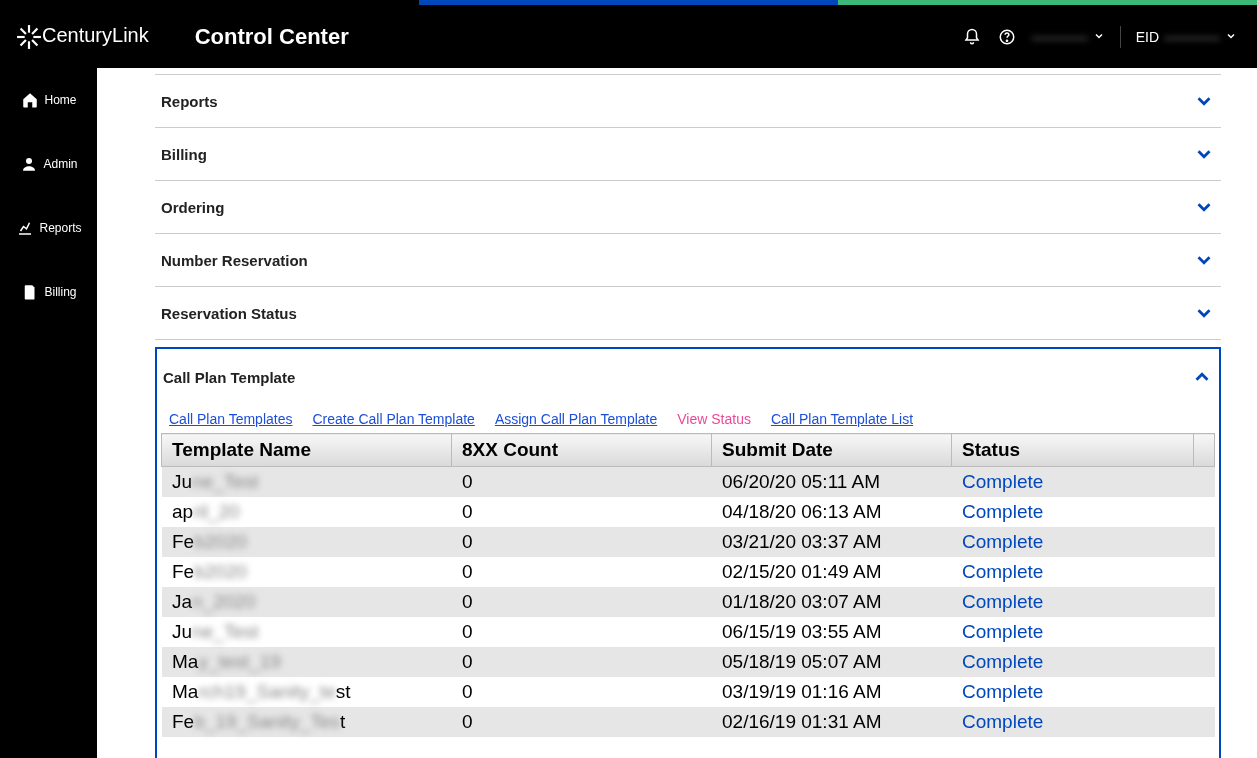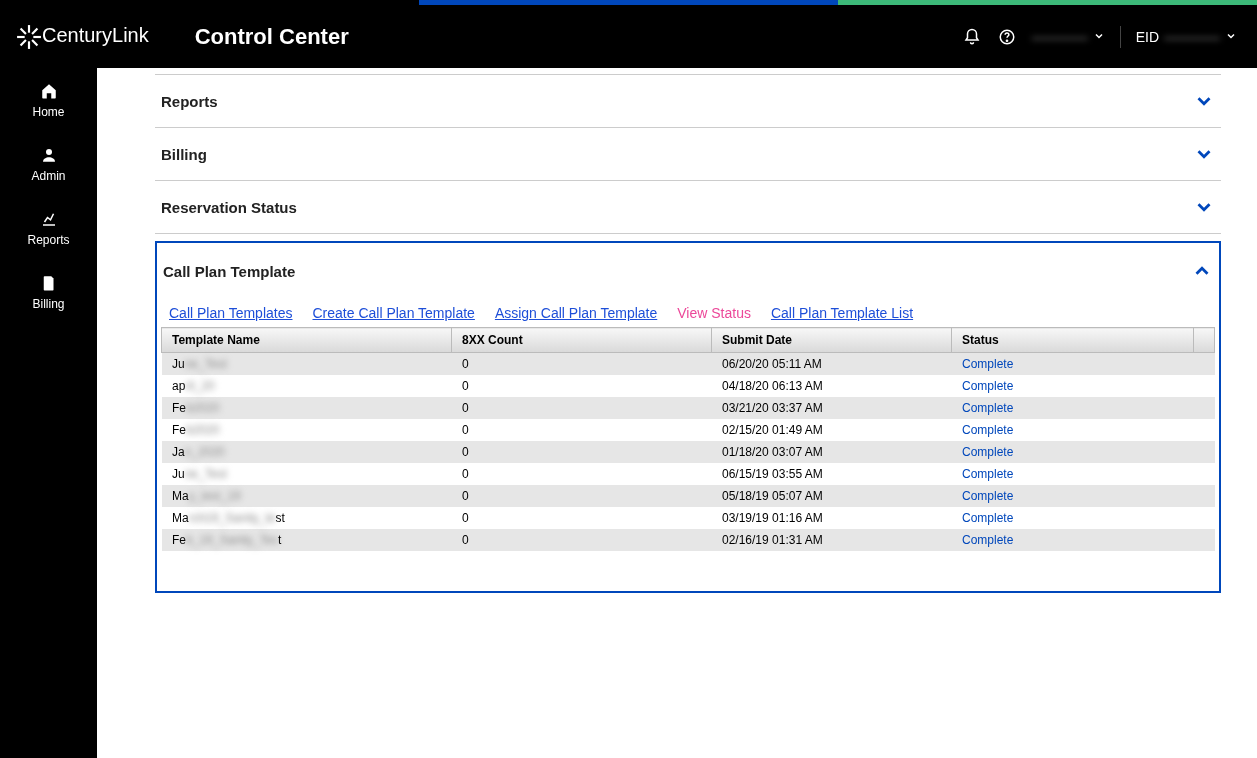--- a/index.html
+++ b/index.html
@@ -40,21 +40,21 @@
   .sidebar {
     width: 97px;
     background:#000;
     color:#fff;
     display:flex;
     flex-direction:column;
     align-items:stretch;
   }
   .sidebar-item {
     display:flex;
-    flex-direction:column;
+    flex-direction:row;
     align-items:center;
     justify-content:center;
     height:64px;
     font-size:12px;
     cursor:pointer;
     gap:4px;
     color:#fff;
   }
   .sidebar-item.active { background:#1a3d36; color:#2ebd85; }
   .sidebar-item .sb-icon { width:20px; height:20px; display:flex; align-items:center; justify-content:center; }
@@ -91,21 +91,21 @@
     padding: 6px 12px 6px 12px;
     font-size:14px;
   }
   .subtab { color:#1d4ed8; text-decoration:underline; cursor:pointer; }
   .subtab.active { color:#ec4899; text-decoration:none; font-weight:normal; }
 
   table {
     width: calc(100% - 8px);
     margin-left:4px;
     border-collapse:collapse;
-    font-size:12px;
+    font-size:19px;
   }
   thead th {
     text-align:left;
     background: linear-gradient(#f7f7f7,#d9d9d9);
     border:1px solid #bbb;
     padding:5px 10px;
     font-weight:bold;
   }
   tbody td {
     padding:4px 10px;
@@ -239,20 +239,40 @@
         <span>Billing</span>
         <span class="chevron">
             <svg width="22" height="22" viewBox="0 0 24 24" fill="none" stroke="#0047bb" stroke-width="3">
               <path d="M6 9l6 6 6-6"></path>
             </svg>
           </span>
       </div>
     </div>
     <div class="accordion">
       <div class="accordion-header">
+        <span>Ordering</span>
+        <span class="chevron">
+            <svg width="22" height="22" viewBox="0 0 24 24" fill="none" stroke="#0047bb" stroke-width="3">
+              <path d="M6 9l6 6 6-6"></path>
+            </svg>
+          </span>
+      </div>
+    </div>
+    <div class="accordion">
+      <div class="accordion-header">
+        <span>Number Reservation</span>
+        <span class="chevron">
+            <svg width="22" height="22" viewBox="0 0 24 24" fill="none" stroke="#0047bb" stroke-width="3">
+              <path d="M6 9l6 6 6-6"></path>
+            </svg>
+          </span>
+      </div>
+    </div>
+    <div class="accordion">
+      <div class="accordion-header">
         <span>Reservation Status</span>
         <span class="chevron">
             <svg width="22" height="22" viewBox="0 0 24 24" fill="none" stroke="#0047bb" stroke-width="3">
               <path d="M6 9l6 6 6-6"></path>
             </svg>
           </span>
       </div>
     </div>
 
     <div class="panel-open">

